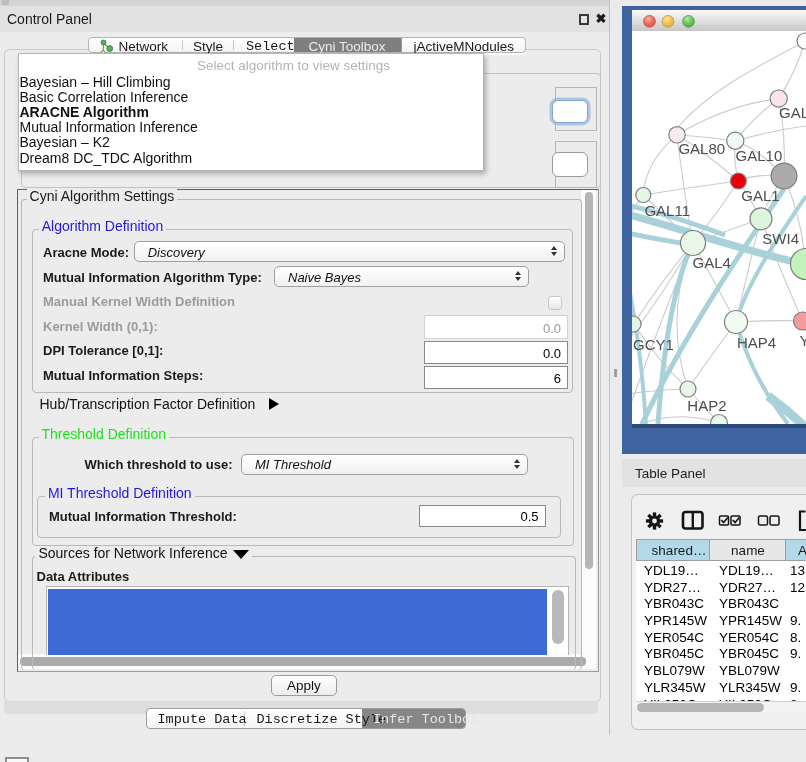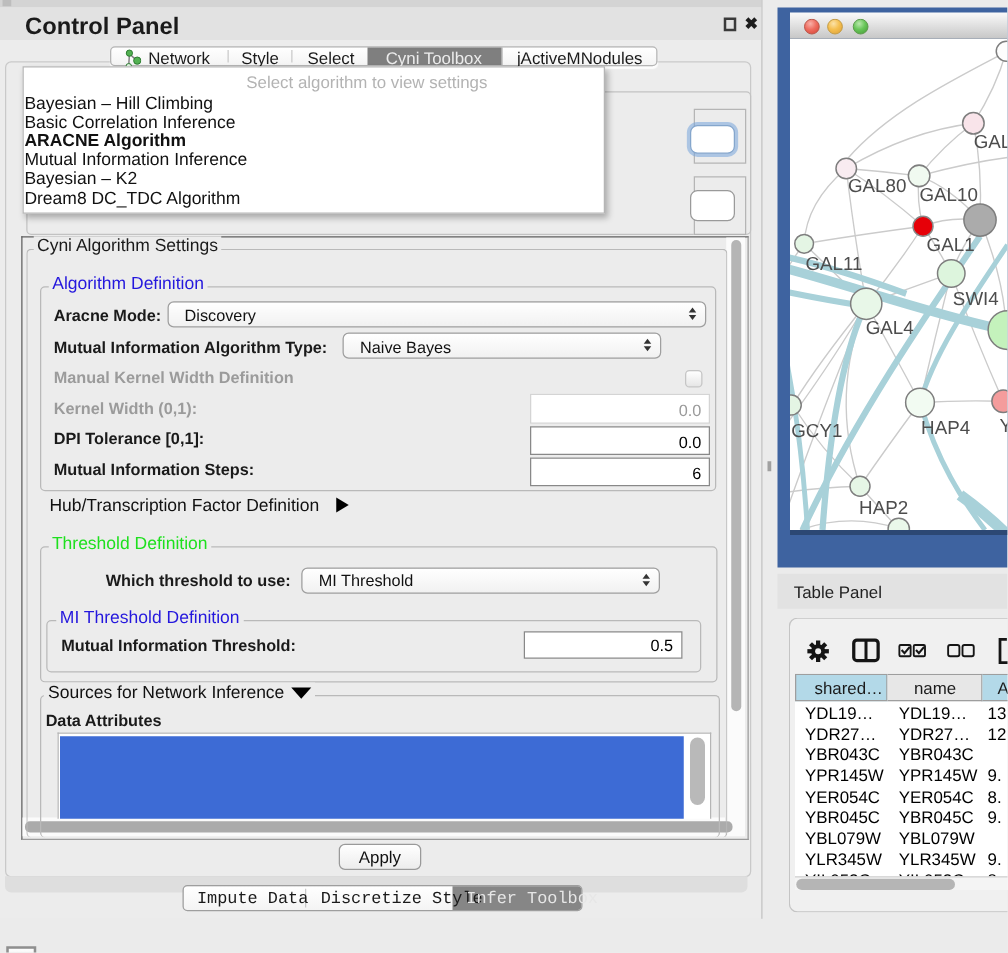--- a/index.html
+++ b/index.html
@@ -3,39 +3,39 @@
 <meta charset="utf-8">
 <style>
 html,body{margin:0;padding:0;}
 body{width:806px;height:762px;background:#ebebeb;font-family:"Liberation Sans",sans-serif;position:relative;overflow:hidden;}
 .abs{position:absolute;}
 .b{font-weight:bold;}
 .lbl{position:absolute;font-size:13px;font-weight:bold;color:#1a1a1a;white-space:nowrap;}
 .dis{color:#9b9b9b;}
 .group{position:absolute;border:1px solid #b9b9b9;border-radius:4px;}
 .gtitle{position:absolute;top:-11px;background:#ececec;padding:0 3px;font-size:14px;line-height:15px;white-space:nowrap;}
-.combo{position:absolute;background:linear-gradient(#ffffff,#f1f1f1);border:1px solid #9f9f9f;border-radius:5px;box-sizing:border-box;}
+.combo{position:absolute;background:linear-gradient(#ffffff,#f1f1f1);border:1px solid #9f9f9f;border-radius:5px;box-sizing:border-box;font-style:italic;}
 .combo .ct{position:absolute;left:13px;top:2.5px;font-size:13px;color:#111;}
 .field{position:absolute;background:#fff;border:1px solid #888;box-sizing:border-box;font-size:13px;}
 .field span{position:absolute;right:6px;top:3.5px;}
 .arrows{position:absolute;right:6px;width:7px;}
 .arrows .up{width:0;height:0;border-left:3.5px solid transparent;border-right:3.5px solid transparent;border-bottom:4.5px solid #333;margin-bottom:2px;}
 .arrows .dn{width:0;height:0;border-left:3.5px solid transparent;border-right:3.5px solid transparent;border-top:4.5px solid #333;}
 .tabtxt{position:absolute;font-size:13.5px;color:#1a1a1a;top:1px;white-space:nowrap;}
 </style>
 </head>
 <body>
 
 <div class="abs" id="cpwin" style="left:0;top:0;width:609px;height:735px;background:#ececec;border-right:1px solid #c2c2c2;">
 
   <div class="abs" style="left:0;top:0;width:609px;height:6px;background:#d4d4d4;"></div>
   <div class="abs" style="left:2px;top:0;width:7px;height:5px;background:#bdbdbd;"></div>
 
   <div class="abs" style="left:0;top:6px;width:609px;height:25.5px;background:#e2e2e2;"></div>
-  <div class="abs" style="left:20px;top:11px;font-size:19px;color:#1a1a1a;font-weight:bold;">Control Panel</div>
+  <div class="abs" style="left:7px;top:11px;font-size:14px;color:#1a1a1a;">Control Panel</div>
   <div class="abs" style="left:579px;top:14px;width:9.5px;height:10.5px;border:2px solid #3a3a3a;box-sizing:border-box;"></div>
   <div class="abs" style="left:595.5px;top:11px;font-size:13px;font-weight:bold;color:#1c1c1c;">✖</div>
 
   <div class="abs" style="left:3.5px;top:49px;width:595px;height:651px;background:#ececec;border:1px solid #c9c9c9;border-radius:5px;"></div>
 
   <div class="abs" style="left:21px;top:73px;width:578px;height:113px;border:1px solid #c2c2c2;border-radius:4px;"></div>
   <div class="abs" style="left:555px;top:87px;width:40px;height:42px;border:1px solid #b5b5b5;background:#ececec;"></div>
   <div class="abs" style="left:552px;top:100px;width:36px;height:23px;border-radius:6px;background:#fff;border:1.5px solid #85a6cc;box-shadow:0 0 0 2.5px rgba(120,165,220,0.55);box-sizing:border-box;"></div>
   <div class="abs" style="left:555px;top:141px;width:40px;height:45px;border:1px solid #b5b5b5;background:#ececec;"></div>
   <div class="abs" style="left:552px;top:152px;width:36px;height:25px;border-radius:6px;background:#fff;border:1.5px solid #9a9a9a;box-sizing:border-box;"></div>
@@ -130,21 +130,21 @@
     <div class="abs" style="left:312.3px;top:0;width:1px;height:13.5px;background:#9a9a9a;"></div>
     <svg class="abs" style="left:11px;top:1px;" width="13" height="17" viewBox="0 0 13 17">
       <line x1="3.5" y1="4" x2="9.5" y2="9.5" stroke="#7a7a7a" stroke-width="1.1"></line>
       <line x1="3.5" y1="4" x2="3" y2="14" stroke="#7a7a7a" stroke-width="1.1"></line>
       <circle cx="3.5" cy="3.5" r="2.5" fill="#53b152" stroke="#2e7d32" stroke-width="0.8"></circle>
       <circle cx="9.8" cy="9.5" r="2.9" fill="#53b152" stroke="#2e7d32" stroke-width="0.8"></circle>
       <circle cx="3" cy="14" r="2.2" fill="#dff2df" stroke="#2e7d32" stroke-width="0.8"></circle>
     </svg>
     <div class="tabtxt" style="left:30px;">Network</div>
     <div class="tabtxt" style="left:104.5px;">Style</div>
-    <div class="tabtxt" style="left:157.5px;">Select</div>
+    <div class="tabtxt" style="left:157.5px;font-family:Liberation Mono, monospace;">Select</div>
     <div class="tabtxt" style="left:220px;color:#ececec;">Cyni Toolbox</div>
     <div class="tabtxt" style="left:325px;">jActiveMNodules</div>
   </div>
 
   <div class="abs" style="left:145.5px;top:708px;width:320px;height:20.5px;background:linear-gradient(#ffffff,#f4f4f4);border:1px solid #9e9e9e;border-radius:4px;box-sizing:border-box;font-family:Liberation Mono, monospace;">
     <div class="abs" style="left:215.5px;top:0;width:103px;height:18.5px;background:#868686;border-radius:0 3px 3px 0;"></div>
     <div class="abs" style="left:97px;top:2px;width:1px;height:14.5px;background:#c9c9c9;"></div>
     <div class="tabtxt" style="left:11px;top:2.5px;">Impute Data</div>
     <div class="tabtxt" style="left:110px;top:2.5px;">Discretize Style</div>
     <div class="tabtxt" style="left:226.5px;top:2.5px;color:#e6e6e6;">Infer Toolbox</div>

